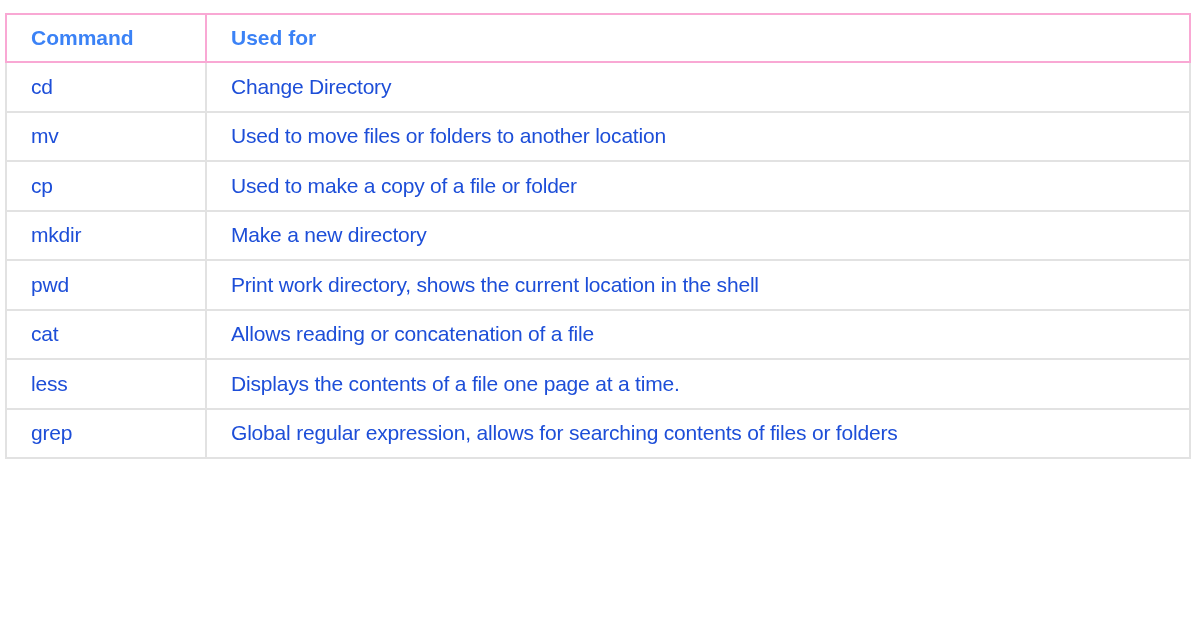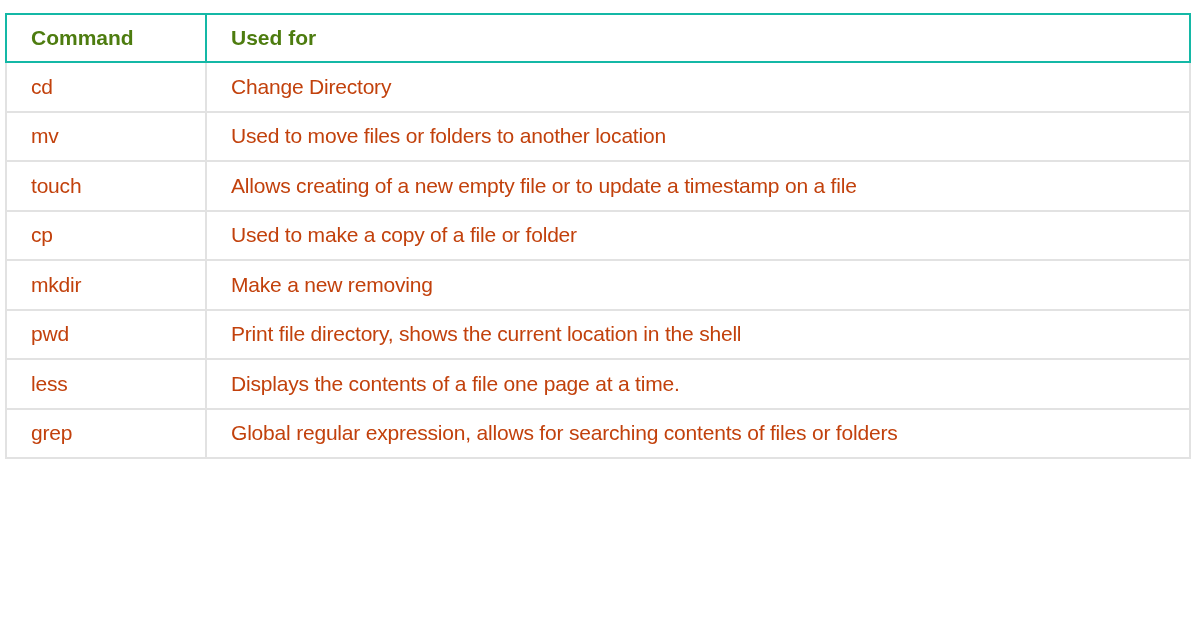--- a/index.html
+++ b/index.html
@@ -22,34 +22,34 @@
   }
   table {
     border-collapse: collapse;
     width: 1184px;
     table-layout: fixed;
   }
   col.c1 { width: 200px; }
   col.c2 { width: 984px; }
   thead th {
     height: 48px;
-    border: 2px solid #14b8a6;
+    border: 2px solid #f9a8d4;
     text-align: left;
     font-weight: bold;
     font-size: 21px;
     padding: 0 0 0 24px;
-    color: #4d7c0f;
+    color: #3b82f6;
     box-sizing: border-box;
   }
   tbody td {
     height: 49.5px;
     border: 2px solid #e2e2e2;
     font-size: 21px;
     padding: 0 0 0 24px;
-    color: #c2410c;
+    color: #1d4ed8;
     box-sizing: border-box;
     white-space: nowrap;
     letter-spacing: -0.2px;
   }
   tbody tr:first-child td { border-top: none; }
 </style>
 </head>
 <body>
 
 <div class="table-wrap">
@@ -67,34 +67,34 @@
     <tbody>
       <tr>
         <td>cd</td>
         <td>Change Directory</td>
       </tr>
       <tr>
         <td>mv</td>
         <td>Used to move files or folders to another location</td>
       </tr>
       <tr>
-        <td>touch</td>
-        <td>Allows creating of a new empty file or to update a timestamp on a file</td>
-      </tr>
-      <tr>
         <td>cp</td>
         <td>Used to make a copy of a file or folder</td>
       </tr>
       <tr>
         <td>mkdir</td>
-        <td>Make a new removing</td>
+        <td>Make a new directory</td>
       </tr>
       <tr>
         <td>pwd</td>
-        <td>Print file directory, shows the current location in the shell</td>
+        <td>Print work directory, shows the current location in the shell</td>
+      </tr>
+      <tr>
+        <td>cat</td>
+        <td>Allows reading or concatenation of a file</td>
       </tr>
       <tr>
         <td>less</td>
         <td>Displays the contents of a file one page at a time.</td>
       </tr>
       <tr>
         <td>grep</td>
         <td>Global regular expression, allows for searching contents of files or folders</td>
       </tr>
     </tbody>

